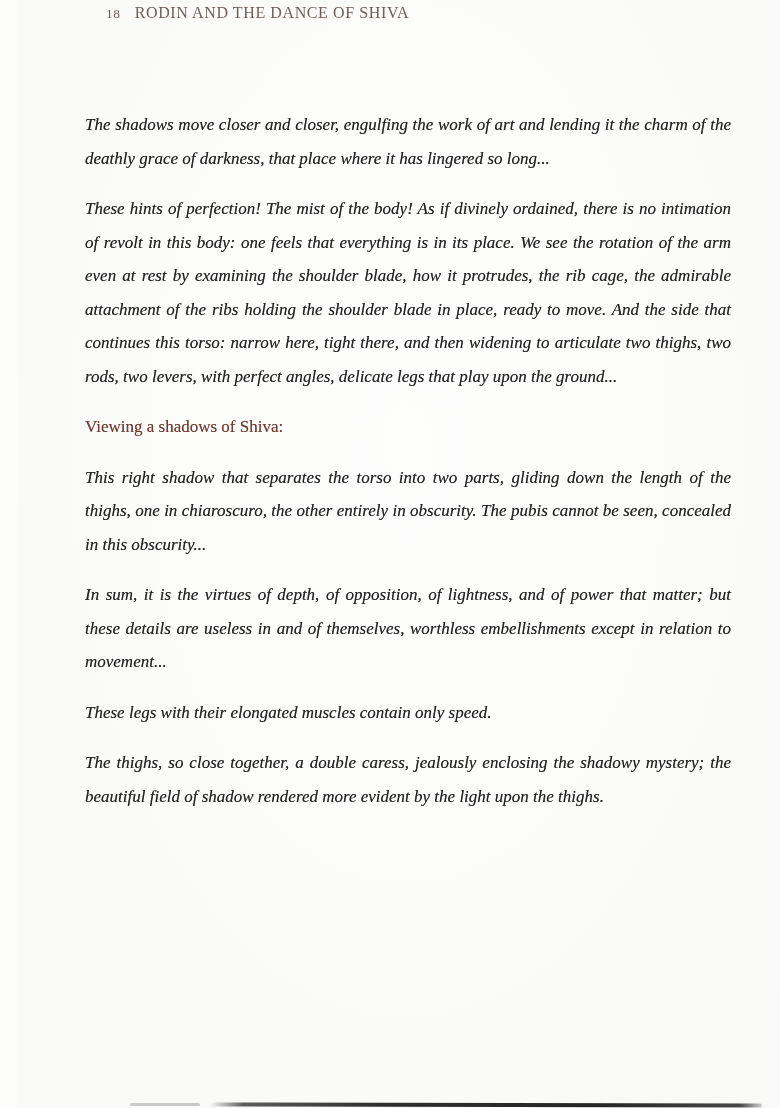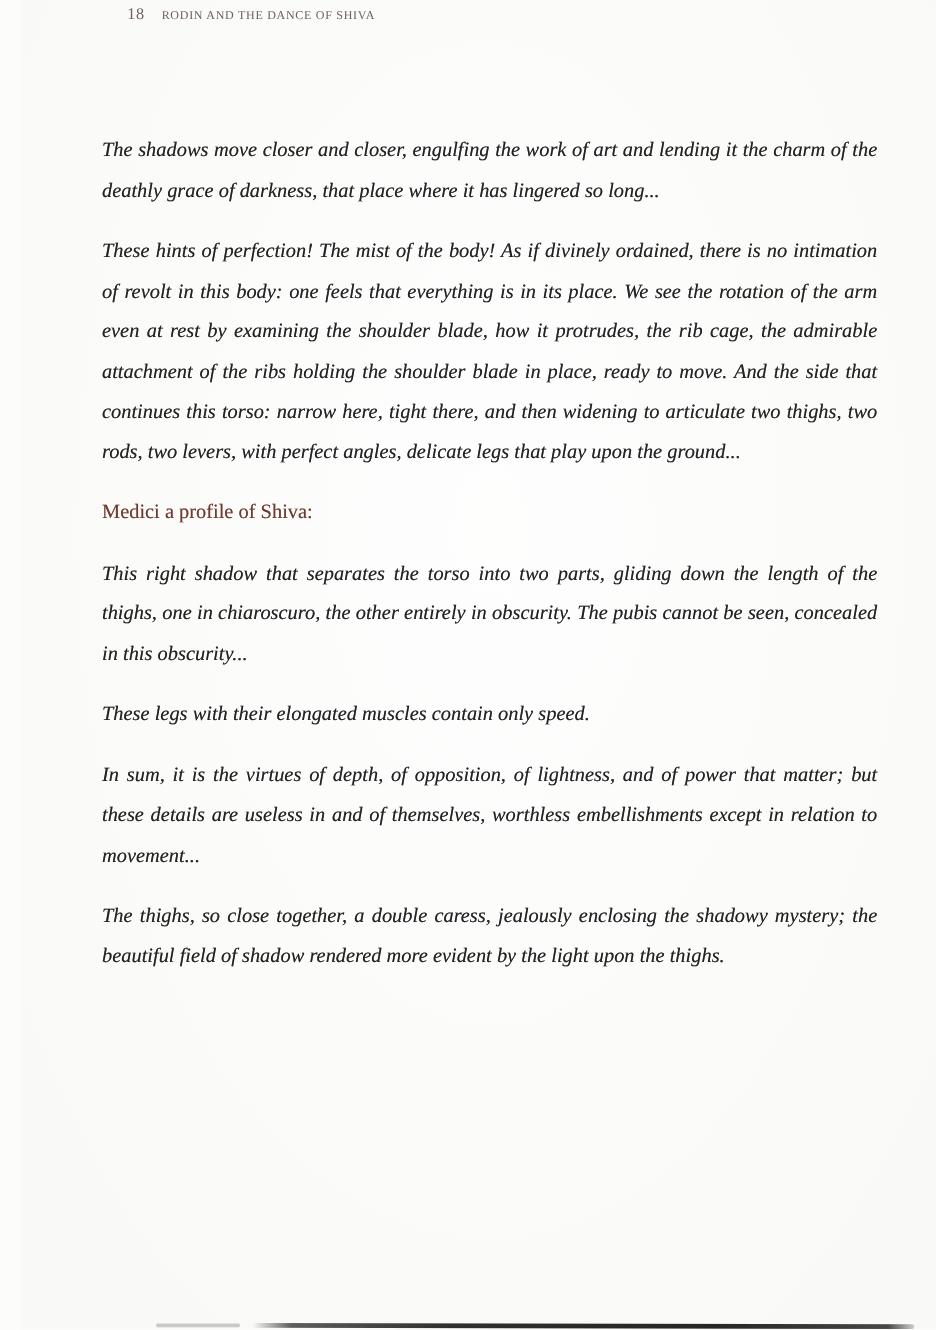--- a/index.html
+++ b/index.html
@@ -29,21 +29,21 @@
     color: #6e6059;
     font-size: 14.5px;
     letter-spacing: 0.6px;
     white-space: nowrap;
   }
   .page-number {
     margin-right: 14px;
     font-size: 13.5px;
   }
   .running-title {
-    font-size: 10px;
+    font-size: 16px;
   }
   .text-block {
     position: absolute;
     top: 108px;
     left: 67px;
     width: 646px;
   }
   .text-block p {
     margin: 0 0 17px 0;
     font-size: 17px;
@@ -92,23 +92,23 @@
 <div class="page">
 
   <div class="running-header">
     <span class="page-number">18</span>
     <span class="running-title">RODIN AND THE DANCE OF SHIVA</span>
   </div>
 
   <div class="text-block">
     <p>The shadows move closer and closer, engulfing the work of art and lending it the charm of the deathly grace of darkness, that place where it has lingered so long...</p>
     <p>These hints of perfection! The mist of the body! As if divinely ordained, there is no intimation of revolt in this body: one feels that everything is in its place. We see the rotation of the arm even at rest by examining the shoulder blade, how it protrudes, the rib cage, the admirable attachment of the ribs holding the shoulder blade in place, ready to move. And the side that continues this torso: narrow here, tight there, and then widening to articulate two thighs, two rods, two levers, with perfect angles, delicate legs that play upon the ground...</p>
-    <p class="section-heading">Medici a profile of Shiva:</p>
+    <p class="section-heading">Viewing a shadows of Shiva:</p>
     <p>This right shadow that separates the torso into two parts, gliding down the length of the thighs, one in chiaroscuro, the other entirely in obscurity. The pubis cannot be seen, concealed in this obscurity...</p>
+    <p>In sum, it is the virtues of depth, of opposition, of lightness, and of power that matter; but these details are useless in and of themselves, worthless embellishments except in relation to movement...</p>
     <p>These legs with their elongated muscles contain only speed.</p>
-    <p>In sum, it is the virtues of depth, of opposition, of lightness, and of power that matter; but these details are useless in and of themselves, worthless embellishments except in relation to movement...</p>
     <p>The thighs, so close together, a double caress, jealously enclosing the shadowy mystery; the beautiful field of shadow rendered more evident by the light upon the thighs.</p>
   </div>
 
   <div class="scan-smudge"></div>
   <div class="scan-edge"></div>
 
 </div>
 
 </body></html>

